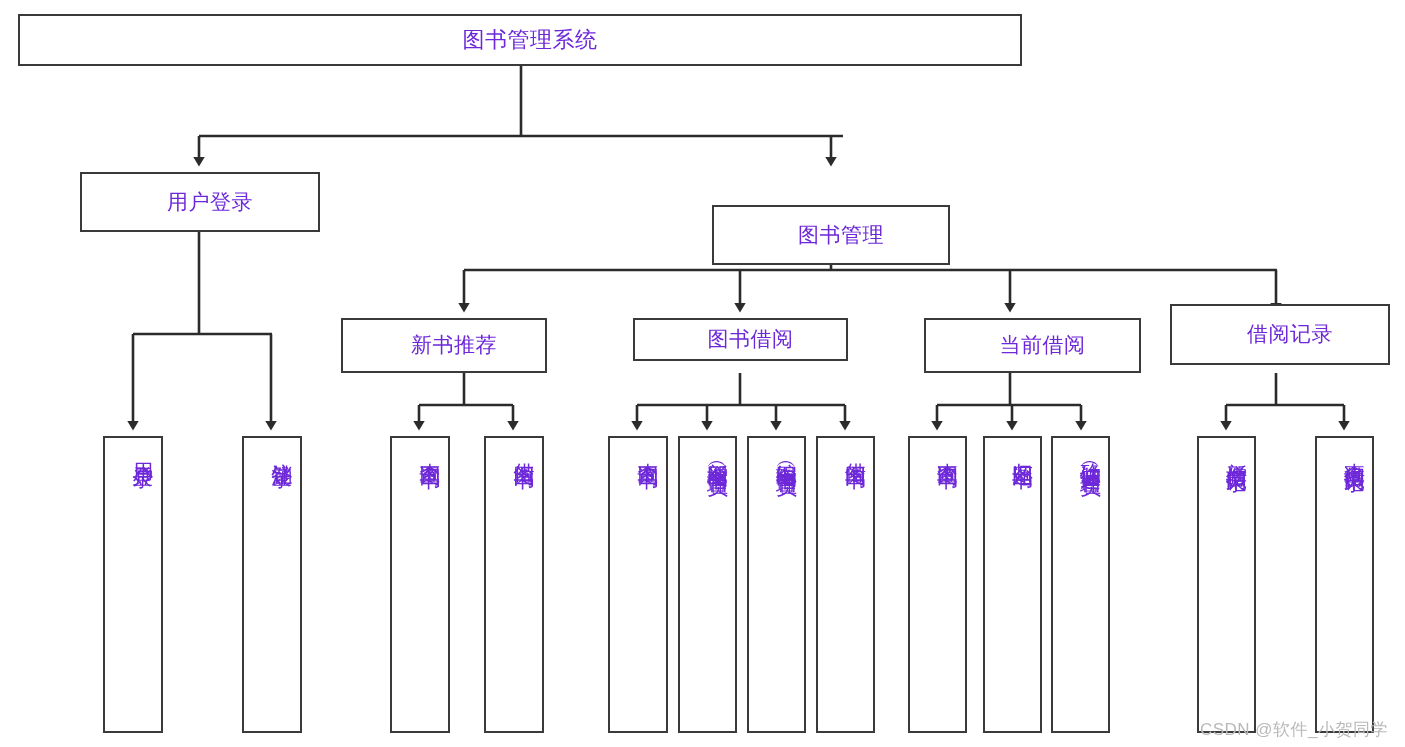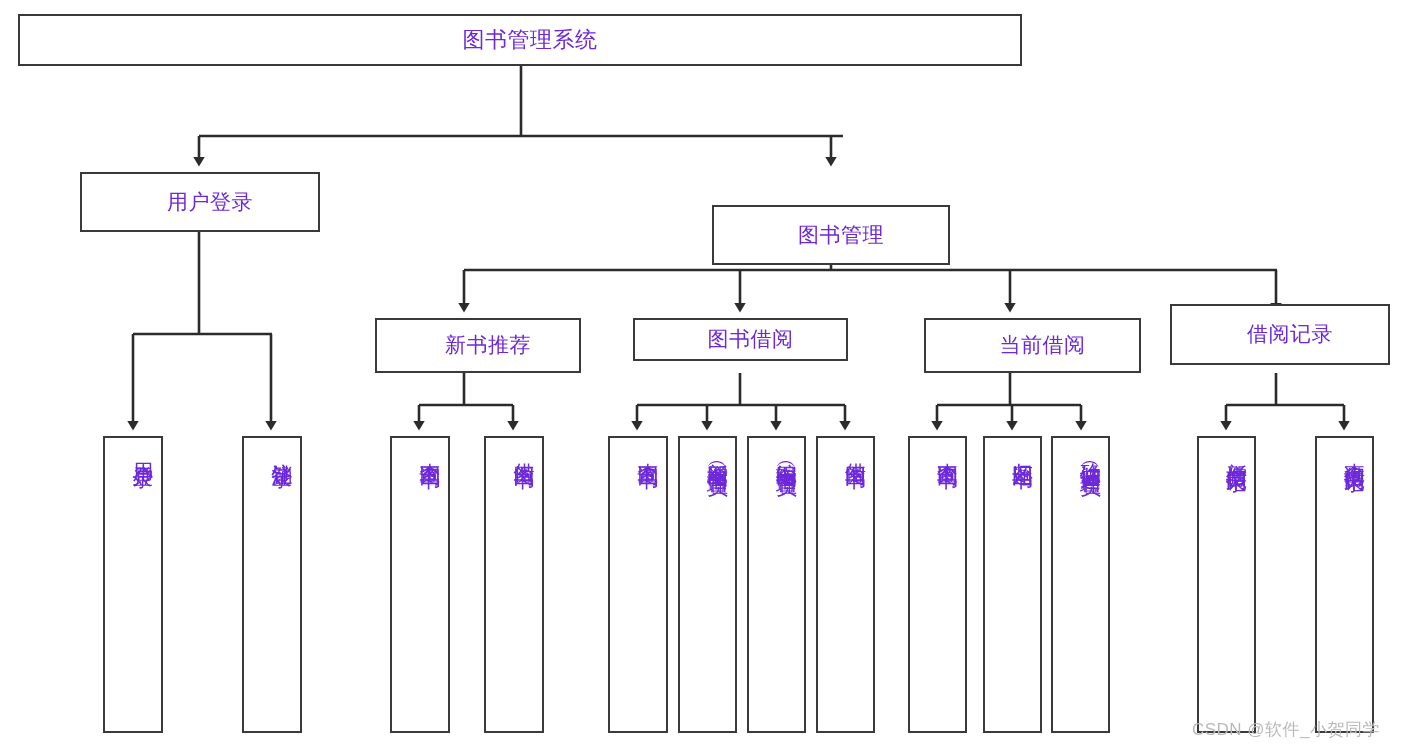--- a/index.html
+++ b/index.html
@@ -54,21 +54,21 @@
   .node.vert .label {
     writing-mode: vertical-rl;
     text-orientation: upright;
     font-size: 21px;
     line-height: 1.05;
     letter-spacing: 2px;
   }
   #root-node .label { font-size: 22px; }
   .watermark {
     position: absolute;
-    right: 25px;
+    right: 17px;
     bottom: 6px;
     font-size: 17px;
     color: #b9b9b9;
     white-space: nowrap;
     letter-spacing: 0.5px;
   }
 </style>
 </head>
 <body>
 
@@ -129,21 +129,21 @@
   </div>
 
   <div class="node horiz" style="left:80px; top:172px; width:240px; height:60px;">
     <span class="label">用户登录</span>
   </div>
 
   <div class="node horiz" style="left:712px; top:172px; width:238px; height:60px;margin-top:33px;">
     <span class="label">图书管理</span>
   </div>
 
-  <div class="node horiz" style="left:375px; top:318px; width:206px; height:55px;">
+  <div class="node horiz" style="left:341px; top:318px; width:206px; height:55px;">
     <span class="label">新书推荐</span>
   </div>
 
   <div class="node horiz" style="left:633px; top:318px; width:215px; height:43px;">
     <span class="label">图书借阅</span>
   </div>
 
   <div class="node horiz" style="left:924px; top:318px; width:217px; height:55px;">
     <span class="label">当前借阅</span>
   </div>

